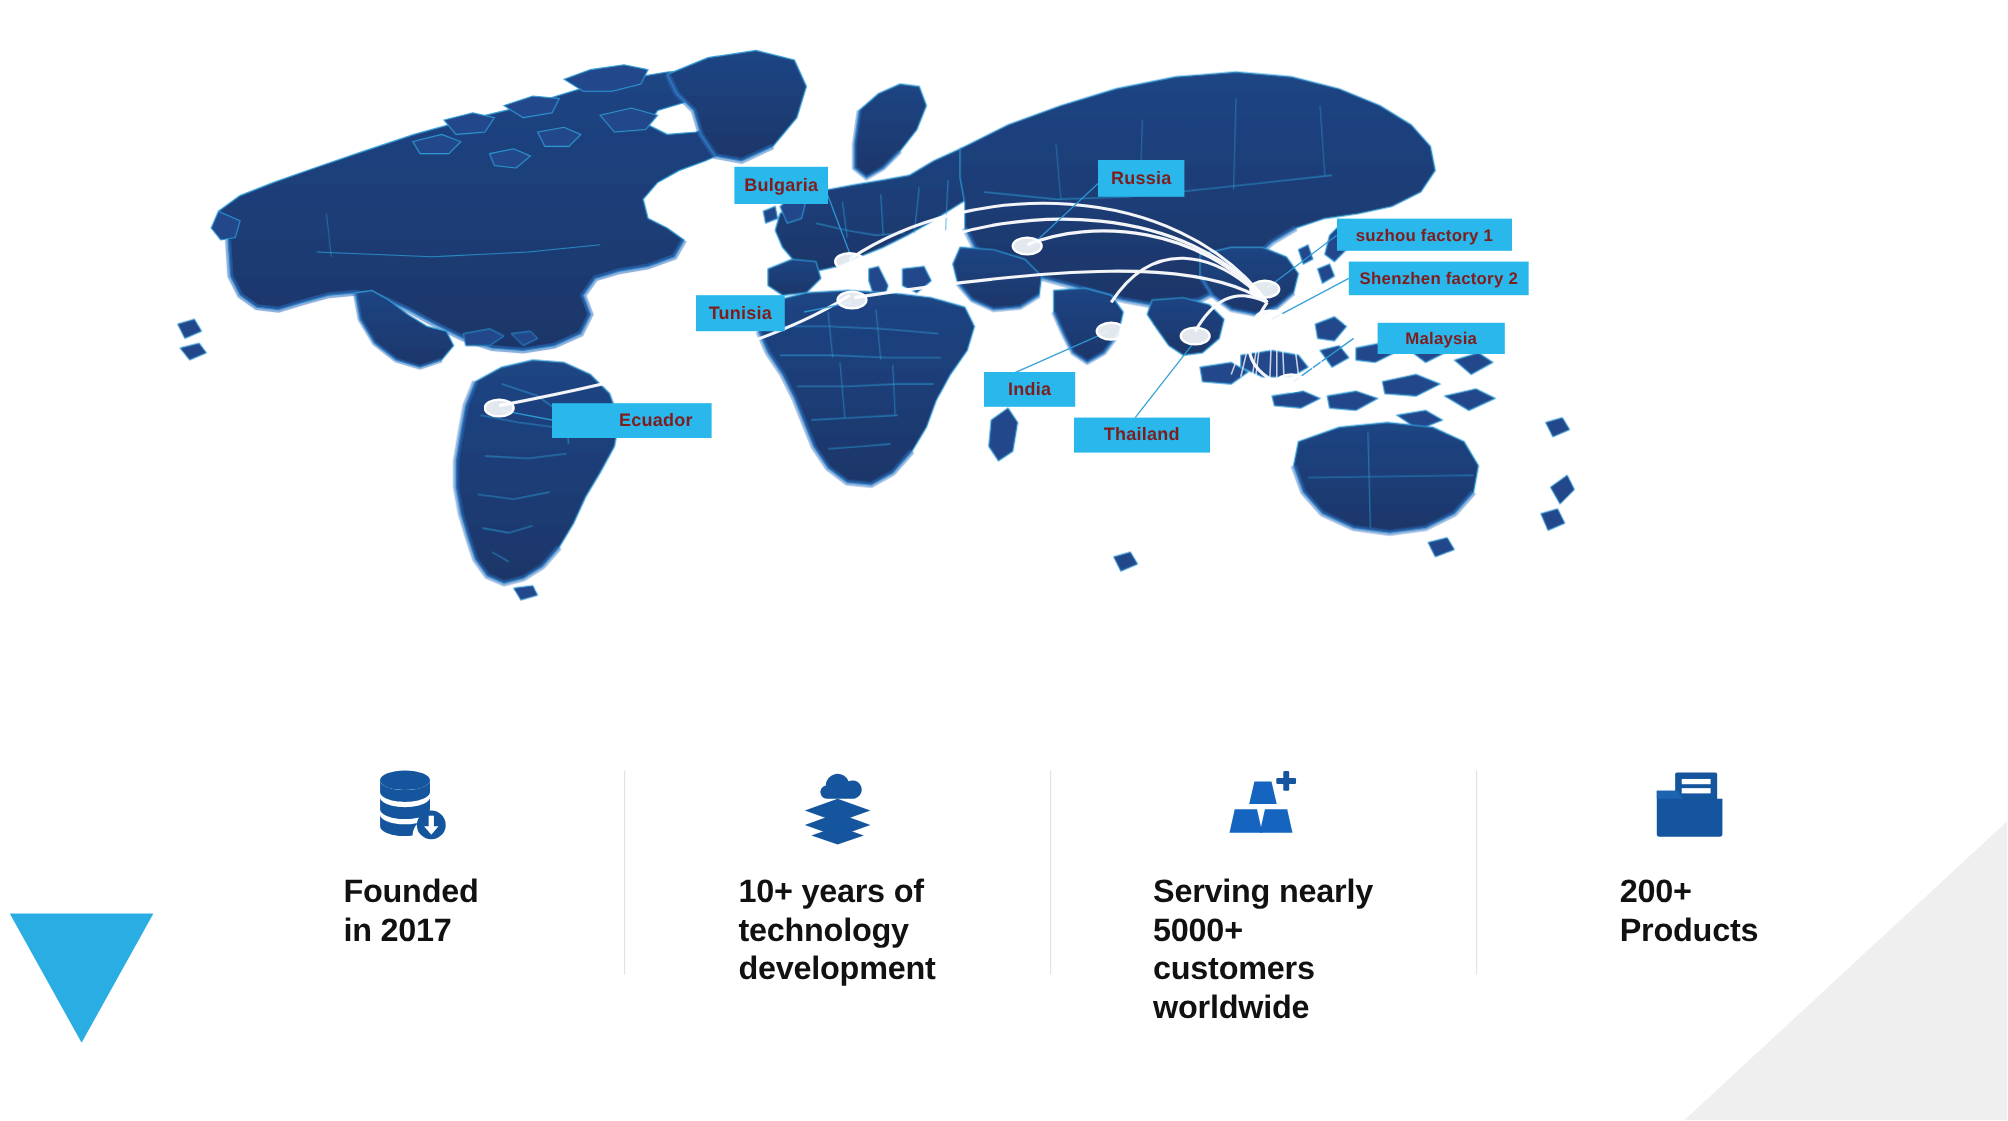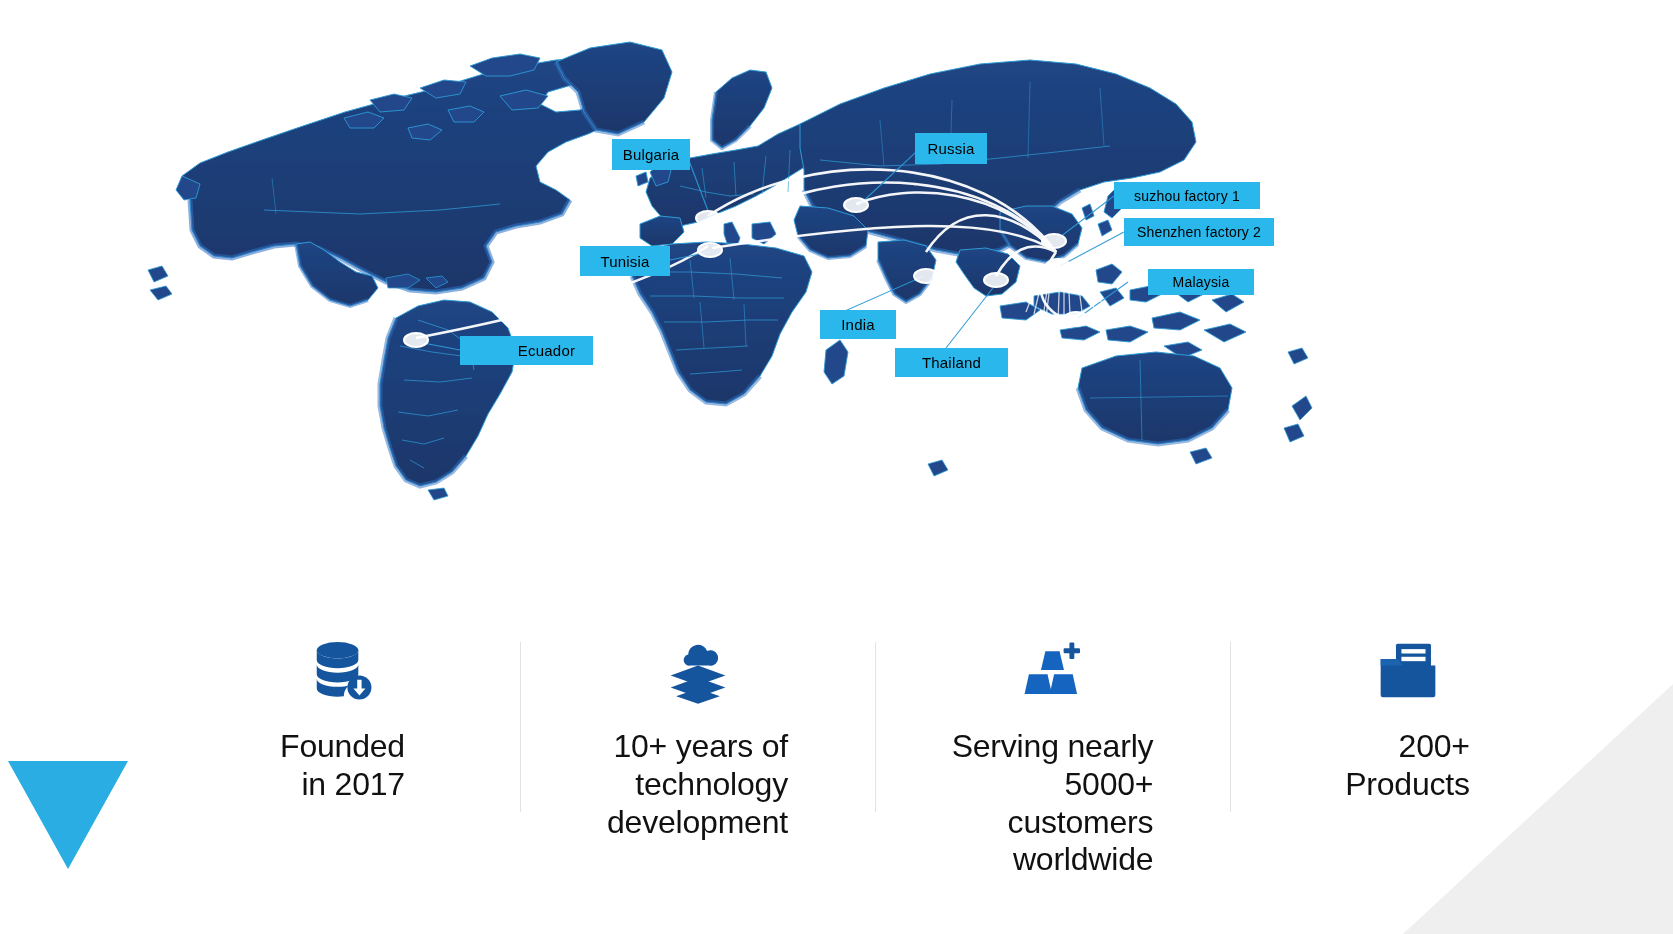--- a/index.html
+++ b/index.html
@@ -27,22 +27,22 @@
   }
 
   
   .map-wrap{position:absolute;left:0;top:0;width:1420px;height:560px;}
   .map-wrap svg{display:block;width:100%;height:100%;}
 
   
   .loc-label{
     position:absolute;
     background:#29B7EC;
-    color:#000000;
-    font-weight:normal;
+    color:#7f1d1d;
+    font-weight:bold;
     display:flex;align-items:center;justify-content:center;
     letter-spacing:.2px;
     white-space:nowrap;
     line-height:1;
   }
 
   
   .stats{
     position:absolute;left:165px;top:628px;width:1420px;height:250px;
     display:flex;align-items:flex-start;
@@ -53,22 +53,22 @@
     display:flex;flex-direction:column;align-items:center;
     padding-top:8px;
   }
   .stat + .stat::before{
     content:"";position:absolute;left:0;top:14px;width:1px;height:170px;
     background:#e3e3e3;
   }
   .stat-icon{height:70px;display:flex;align-items:flex-end;justify-content:center;margin-bottom:22px;}
   .stat-icon svg{display:block;}
   .stat-label{
-    font-size:32px;font-weight:normal;color:#111;
-    text-align:right;line-height:1.18;letter-spacing:-.2px;
+    font-size:27px;font-weight:bold;color:#111;
+    text-align:left;line-height:1.18;letter-spacing:-.2px;
     max-width:230px;
   }
 </style>
 </head>
 <body>
 
 <div id="stage">
 
   <div class="map-wrap">
     <svg viewBox="0 0 1420 560" xmlns="http://www.w3.org/2000/svg">
@@ -282,21 +282,21 @@
   </div>
   <div class="loc-label" style="left:1114px;top:182px;width:146px;height:27px;font-size:14px;">
     <span>suzhou factory 1</span>
   </div>
   <div class="loc-label" style="left:1124px;top:218px;width:150px;height:28px;font-size:14px;">
     <span>Shenzhen factory 2</span>
   </div>
   <div class="loc-label" style="left:1148px;top:269px;width:106px;height:26px;font-size:14px;">
     <span>Malaysia</span>
   </div>
-  <div class="loc-label" style="left:580px;top:246px;width:90px;height:30px;font-size:15px;">
+  <div class="loc-label" style="left:580px;top:246px;width:74px;height:30px;font-size:15px;">
     <span>Tunisia</span>
   </div>
   <div class="loc-label" style="left:820px;top:310px;width:76px;height:29px;font-size:15px;">
     <span>India</span>
   </div>
   <div class="loc-label" style="left:895px;top:348px;width:113px;height:29px;font-size:15px;">
     <span>Thailand</span>
   </div>
   <div class="loc-label" style="left:460px;top:336px;width:93px;height:29px;font-size:15px;padding-left:40px;">
     <span>Ecuador</span>

